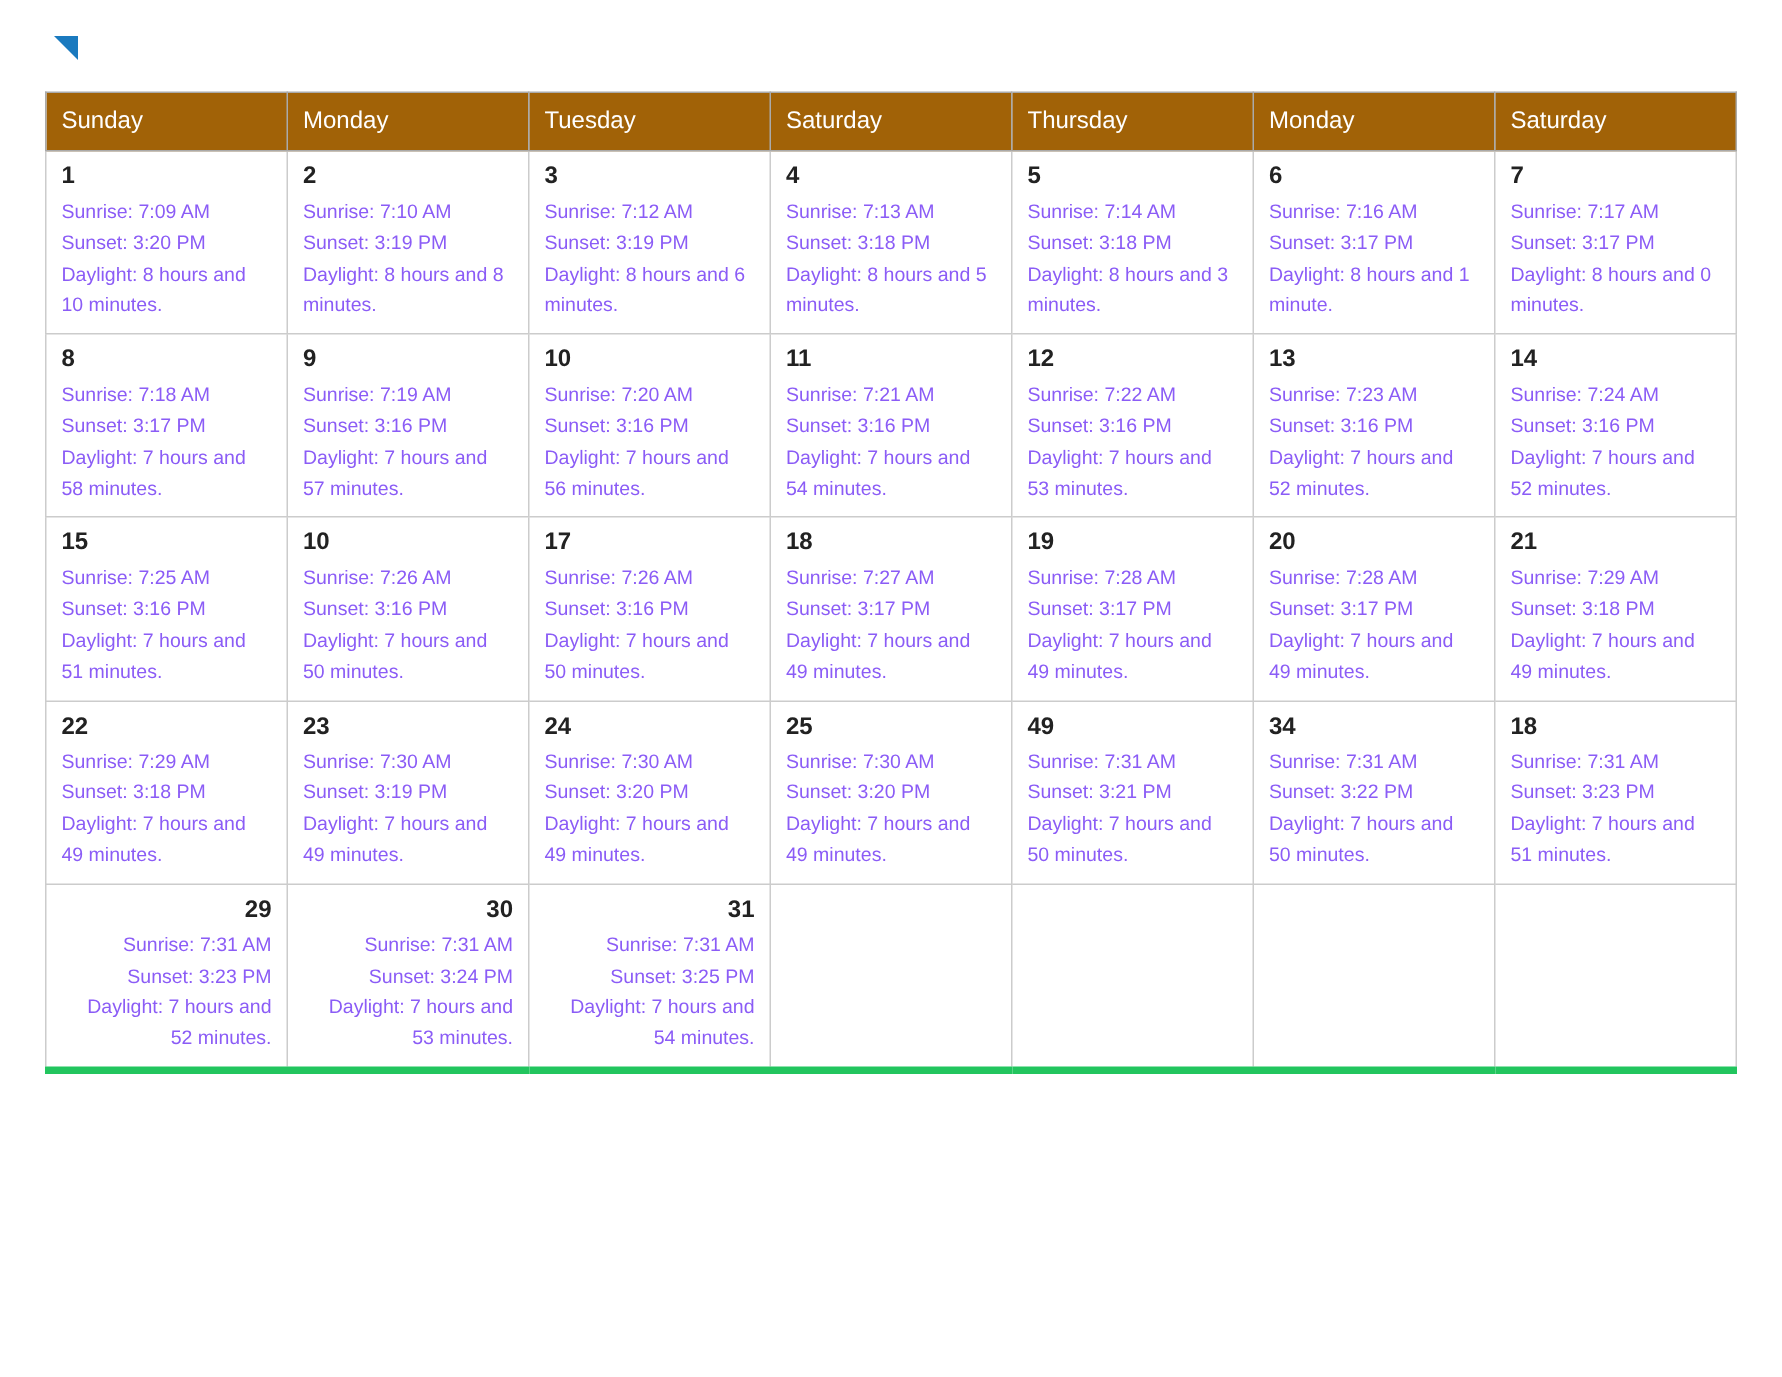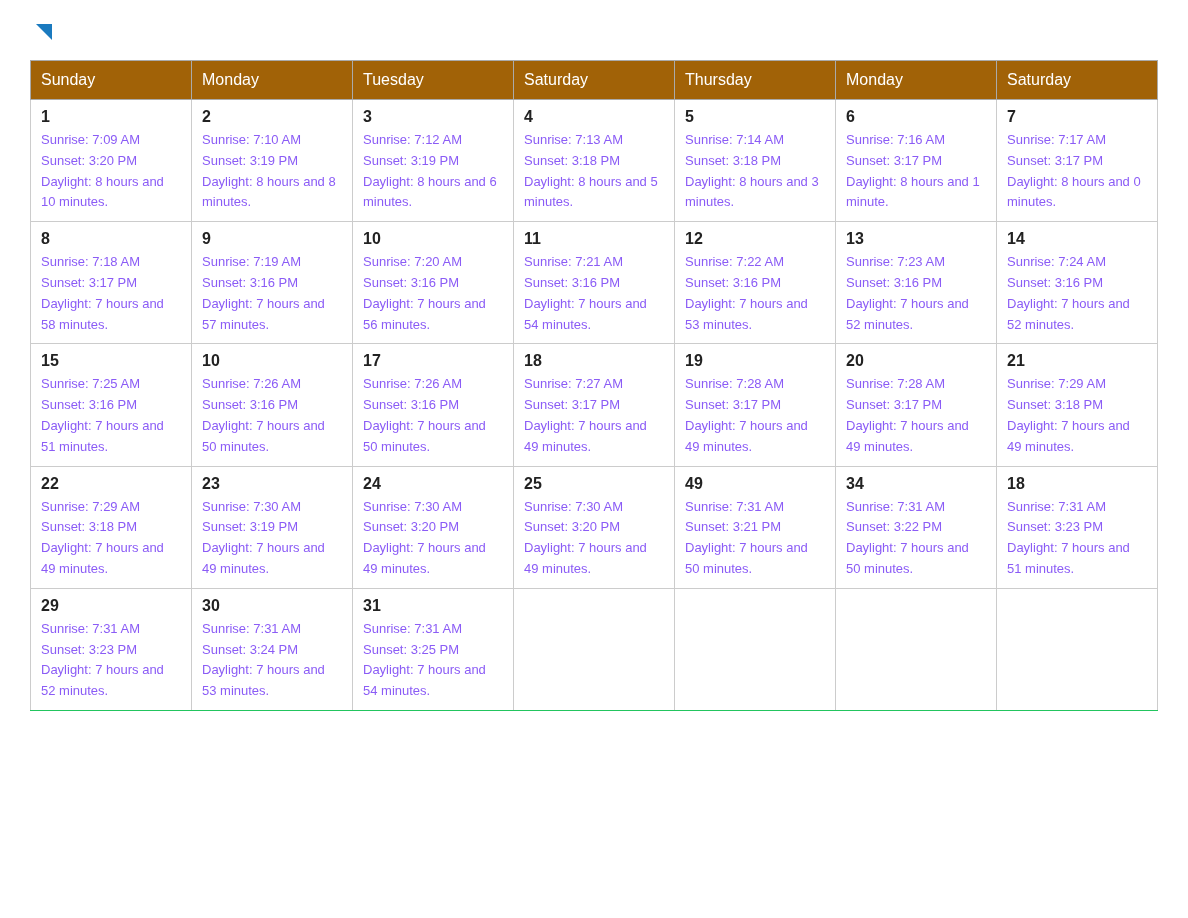--- a/index.html
+++ b/index.html
@@ -65,21 +65,22 @@
       color: #222;
       display: block;
       margin-bottom: 4px;
     }
     .day-info {
       font-size: 13px;
       line-height: 1.6;
       color: #8b5cf6;
     }
     .calendar tr:last-child td {
-      border-bottom: 1px solid #22c55e;
+      border-bottom: 5px solid #22c55e;
+      text-align: right;
     }
     .logo-wrapper {
       display: flex;
       align-items: center;
       gap: 0;
     }
     .logo-text-general {
       font-size: 30px;
       font-weight: bold;
       color: #333;

